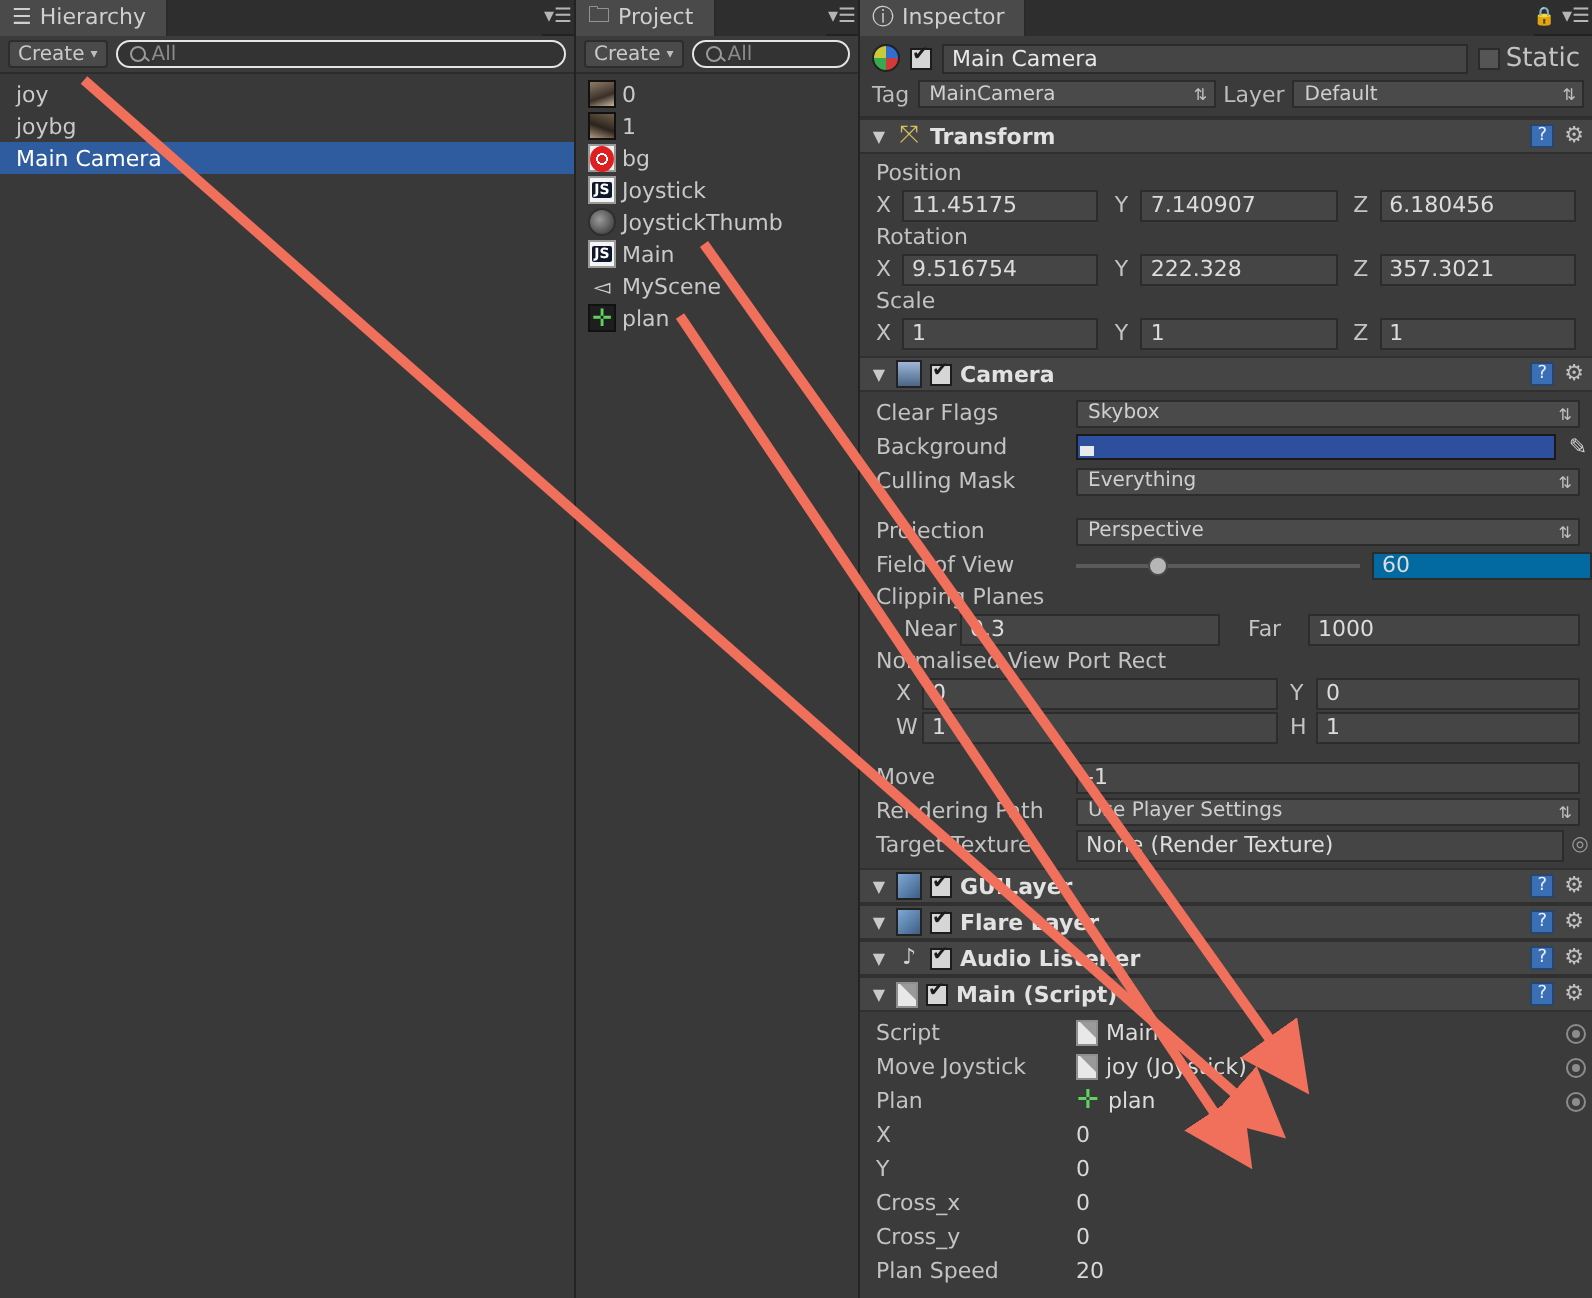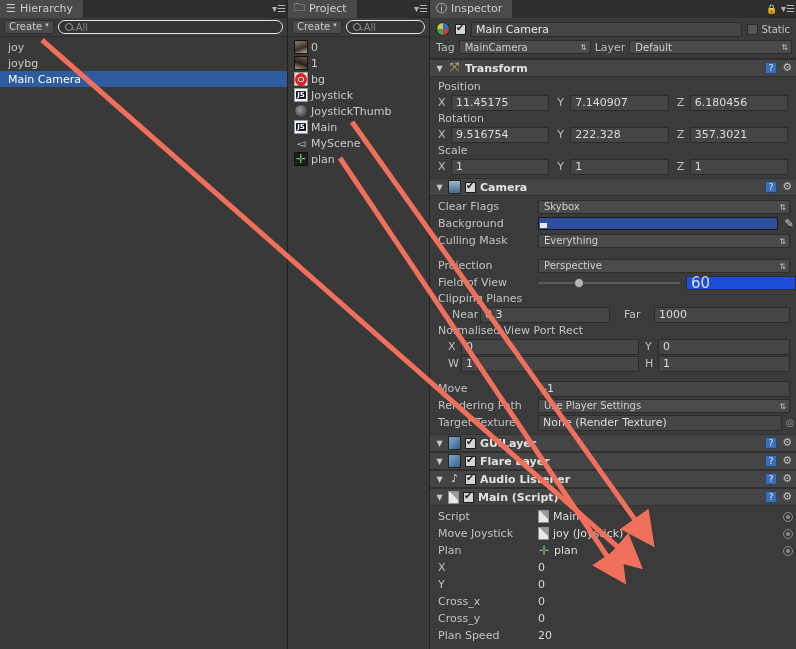--- a/index.html
+++ b/index.html
@@ -32,21 +32,21 @@
   .tabmenu { width: 16px; text-align: center; color: #b5b5b5; font-size: 10px; }
   .lockicon { color: #9a9a9a; font-size: 9px; padding-right: 2px; }
 
   .toolbar {
     height: 19px; background: #3b3b3b; display: flex; align-items: center;
     gap: 4px; padding: 0 4px; border-bottom: 1px solid #2c2c2c;
     flex: 0 0 19px;
   }
   .createbtn {
     height: 14px; background: #4a4a4a; border: 1px solid #2d2d2d; border-radius: 2px;
-    display: flex; gap: 3px; padding: 0 4px;
+    display: flex; align-items: center; gap: 3px; padding: 0 4px;
     color: #c9c9c9; font-size: 10px;
   }
   .createbtn .caret { font-size: 7px; color: #bdbdbd; }
   .searchfield {
     flex: 1; height: 14px; background: #333; border: 1px solid #e5e5e5;
     border-radius: 7px; display: flex; align-items: center; gap: 3px;
     padding: 0 6px; color: #8c8c8c; font-size: 10px;
   }
   .searchfield .mag {
     width: 8px; height: 8px; border: 1px solid #9a9a9a; border-radius: 50%;
@@ -109,21 +109,21 @@
   }
   .cb.checked:after {
     content: "✔"; position: absolute; left: 0px; top: -3px;
     font-size: 10px; color: #1b1b1b; line-height: 12px;
   }
   .cb.unchecked { background: #555; border: 1px solid #2b2b2b; }
   .namefield {
     flex: 1; height: 15px; background: #454545; border: 1px solid #2b2b2b;
     color: #e8e8e8; font-size: 11px; padding: 0 4px; display: flex; align-items: center;
   }
-  .staticwrap { display: flex; align-items: center; gap: 3px; color: #c3c3c3; font-size: 10px; padding-right: 2px;}
+  .staticwrap { display: flex; align-items: center; gap: 3px; color: #c3c3c3; font-size: 13px; padding-right: 2px;}
 
   .taglayer { height: 18px; display: flex; align-items: center; gap: 4px; padding: 0 4px 0 6px; }
   .lbl-small { color: #bdbdbd; font-size: 11px; white-space: nowrap; }
   .dropdown {
     height: 14px; background: #4a4a4a; border: 1px solid #2c2c2c;
     display: flex; align-items: center; padding: 0 12px 0 5px;
     color: #cfcfcf; font-size: 10px; position: relative; min-width: 0;
   }
   .dropdown:after {
     content: "⇅"; position: absolute; right: 3px; top: 0; font-size: 8px; color: #c0c0c0; line-height: 13px;
@@ -163,22 +163,22 @@
     content: ""; position: absolute; left: 1px; bottom: 1px; width: 7px; height: 5px; background: #e9e9e9;
   }
   .eyedrop { width: 14px; flex: 0 0 14px; text-align: center; color: #cfcfcf; font-size: 11px; }
 
   .slider { flex: 1; height: 14px; position: relative; margin-right: 6px; }
   .slider .track { position: absolute; top: 6px; left: 0; right: 0; height: 2px; background: #5b5b5b; }
   .slider .knob {
     position: absolute; top: 2px; left: 25%; width: 10px; height: 10px;
     border-radius: 50%; background: #b6b6b6; border: 1px solid #4a4a4a;
   }
-  .numbox { width: 110px; flex: 0 0 110px; height: 14px; background: #1d4ed8; border: 1px solid #2c2c2c;
-    color: #dcdcdc; font-size: 15px; padding: 0 4px; display: flex; align-items: center; }
+  .numbox { width: 110px; flex: 0 0 110px; height: 14px; background: #0369a1; border: 1px solid #2c2c2c;
+    color: #dcdcdc; font-size: 11px; padding: 0 4px; display: flex; align-items: center; }
 
   .objfield {
     flex: 1; height: 15px; display: flex; align-items: center; gap: 4px;
     color: #dcdcdc; font-size: 11px; margin-right: 3px;
   }
   .objfield .sel-dot {
     margin-left: auto; width: 10px; height: 10px; border-radius: 50%;
     border: 1px solid #8c8c8c; position: relative;
   }
   .objfield .sel-dot:after { content:""; position:absolute; left:2px; top:2px; width:4px; height:4px; border-radius:50%; background:#8c8c8c; }
@@ -302,21 +302,21 @@
         <span class="cb checked"></span>
         <span class="namefield">Main Camera</span>
         <span class="staticwrap">
           <span class="cb unchecked"></span>
           <span>Static</span>
         </span>
       </div>
 
       <div class="taglayer">
         <span class="lbl-small">Tag</span>
-        <span class="dropdown" style="width:132px">MainCamera</span>
+        <span class="dropdown" style="width:149px">MainCamera</span>
         <span class="lbl-small">Layer</span>
         <span class="dropdown" style="flex:1">Default</span>
       </div>
       <div class="sep"></div>
 
       <div class="comp-head">
         <span class="foldout">▼</span>
         <span class="icon" style="width:13px;flex:0 0 13px;color:#d8c060;font-size:12px;line-height:13px;text-align:center">⤧</span>
         <span class="comp-title">Transform</span>
         <span class="comp-right">

